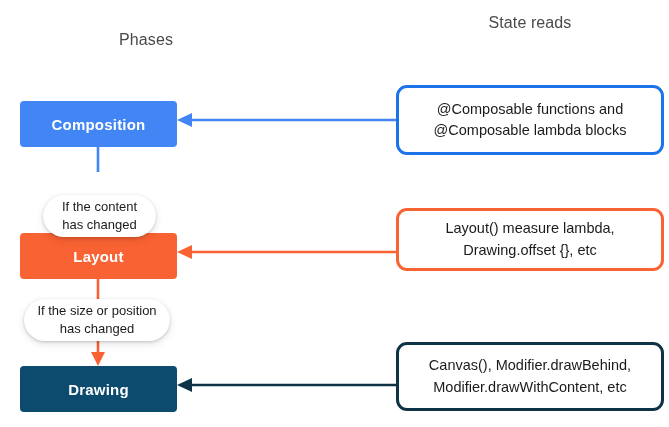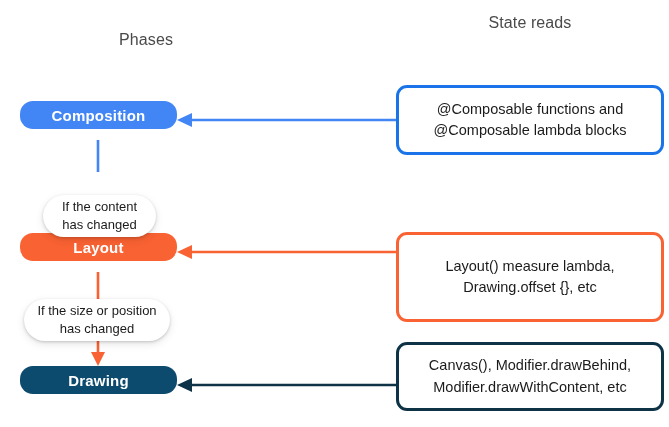--- a/index.html
+++ b/index.html
@@ -32,22 +32,22 @@
     transform: translateX(-50%);
   }
   #header-phases  { left: 98px;  top: 31px; margin-left: 48px; }
   #header-state   { left: 530px; top: 14px; }
 
   
   .phase-box {
     position: absolute;
     left: 20px;
     width: 157px;
-    height: 28px;
-    border-radius: 13px;
+    height: 46px;
+    border-radius: 4px;
     display: flex;
     align-items: center;
     justify-content: center;
     color: #ffffff;
     font-size: 15px;
     font-weight: bold;
     letter-spacing: 0.2px;
     box-sizing: border-box;
     z-index: 4;
   }
@@ -68,21 +68,21 @@
     align-items: center;
     justify-content: center;
     text-align: center;
     font-size: 14.5px;
     color: #1b1b1b;
     line-height: 1.45;
     padding: 12px 10px;
     z-index: 4;
   }
   #state-composition { top: 85px;  height: 70px; }
-  #state-layout      { top: 232px; height: 90px; }
+  #state-layout      { top: 208px; height: 63px; }
   #state-drawing     { top: 342px; height: 69px; }
 
   
   .pill {
     position: absolute;
     background: #ffffff;
     border-radius: 22px;
     display: flex;
     align-items: center;
     justify-content: center;

